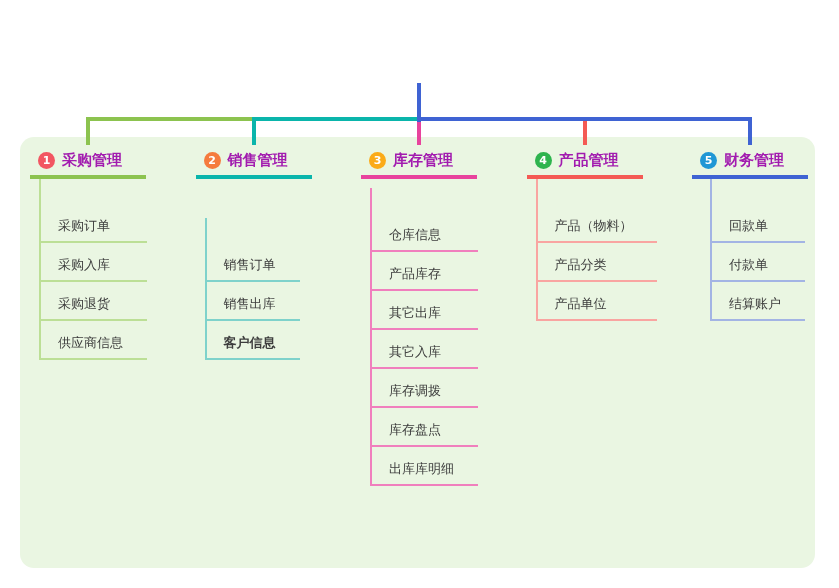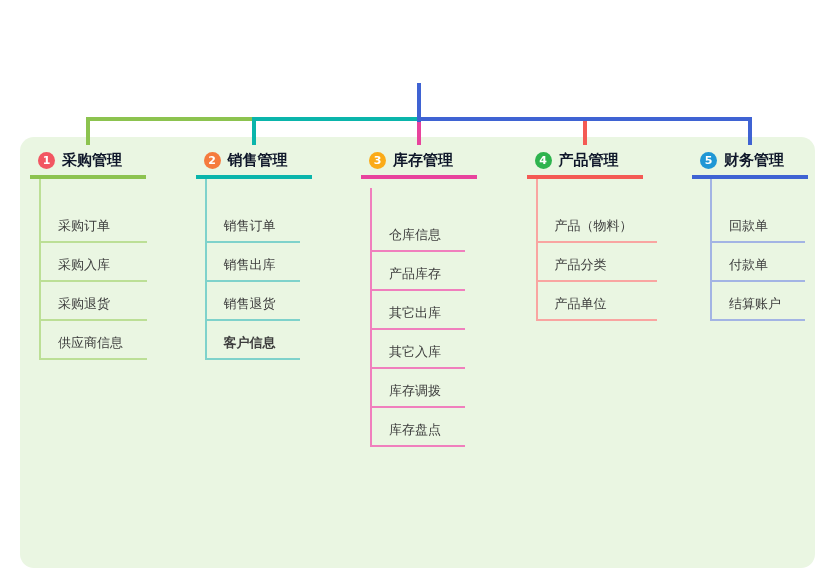--- a/index.html
+++ b/index.html
@@ -10,21 +10,21 @@
   .line{position:absolute;}
   .root-card{position:absolute;left:317px;top:22px;width:205px;height:61px;background:#fff;
          border-radius:8px;box-shadow:0 3px 14px rgba(0,0,0,.10);display:flex;align-items:center;
          justify-content:center;gap:9px;font-size:20px;font-weight:500;color:#3a3f45;}
   .root-card svg{flex:none;}
   .branch{position:absolute;top:145px;width:116px;}
   .b-header{display:flex;align-items:center;height:34px;box-sizing:border-box;
          padding-left:8px;border-bottom:4px solid;}
   .badge{width:17px;height:17px;border-radius:50%;color:#fff;font-size:11px;font-weight:700;
          display:flex;align-items:center;justify-content:center;flex:none;line-height:1;}
-  .b-title{margin-left:7px;font-size:15px;font-weight:600;color:#0f172a;white-space:nowrap;}
+  .b-title{margin-left:7px;font-size:15px;font-weight:600;color:#a21caf;white-space:nowrap;}
   .children{list-style:none;margin:0;padding:0;width:max-content;border-left:2px solid;}
   .children li{height:39px;box-sizing:border-box;display:flex;align-items:flex-end;
          padding:0 24px 6px 17px;border-bottom:2px solid;font-size:13px;color:#3d3d3d;
          white-space:nowrap;}
   .children li:first-child{height:64px;}
 </style>
 </head>
 <body>
 
 <div class="stage">
@@ -52,38 +52,38 @@
           <li style="border-bottom-color: rgb(188, 223, 150);">采购退货</li>
           <li style="border-bottom-color: rgb(188, 223, 150);">供应商信息</li>
         </ul>
       </div>
       <div class="branch" style="left: 195.5px;">
         <div class="b-header" style="border-bottom-color: rgb(10, 181, 171);">
           <span class="badge" style="background: rgb(245, 123, 61);">2</span>
           <span class="b-title">销售管理</span>
         </div>
         <ul class="children" style="border-left-color: rgb(127, 210, 203); margin-left: 9px;">
-          <li style="border-bottom-color: rgb(127, 210, 203);">销售订单</li>
+          <li style="border-bottom-color: rgb(127, 210, 203); margin-top: 39px;">销售订单</li>
           <li style="border-bottom-color: rgb(127, 210, 203);">销售出库</li>
-          <li style="border-bottom-color: rgb(127, 210, 203);">销售退货</li>
           <li style="border-bottom-color: rgb(127, 210, 203); font-weight: bold;">客户信息</li>
         </ul>
       </div>
       <div class="branch" style="left: 361px;">
         <div class="b-header" style="border-bottom-color: rgb(232, 67, 157);">
           <span class="badge" style="background: rgb(251, 171, 24);">3</span>
           <span class="b-title">库存管理</span>
         </div>
         <ul class="children" style="border-left-color: rgb(240, 127, 189); margin-left: 9px;">
           <li style="border-bottom-color: rgb(240, 127, 189); margin-top: 9px;">仓库信息</li>
           <li style="border-bottom-color: rgb(240, 127, 189);">产品库存</li>
           <li style="border-bottom-color: rgb(240, 127, 189);">其它出库</li>
           <li style="border-bottom-color: rgb(240, 127, 189);">其它入库</li>
           <li style="border-bottom-color: rgb(240, 127, 189);">库存调拨</li>
           <li style="border-bottom-color: rgb(240, 127, 189);">库存盘点</li>
+          <li style="border-bottom-color: rgb(240, 127, 189);">出库库明细</li>
         </ul>
       </div>
       <div class="branch" style="left: 526.5px;">
         <div class="b-header" style="border-bottom-color: rgb(244, 90, 84);">
           <span class="badge" style="background: rgb(46, 180, 78);">4</span>
           <span class="b-title">产品管理</span>
         </div>
         <ul class="children" style="border-left-color: rgb(249, 165, 161); margin-left: 9px;">
           <li style="border-bottom-color: rgb(249, 165, 161);">产品（物料）</li>
           <li style="border-bottom-color: rgb(249, 165, 161);">产品分类</li>

